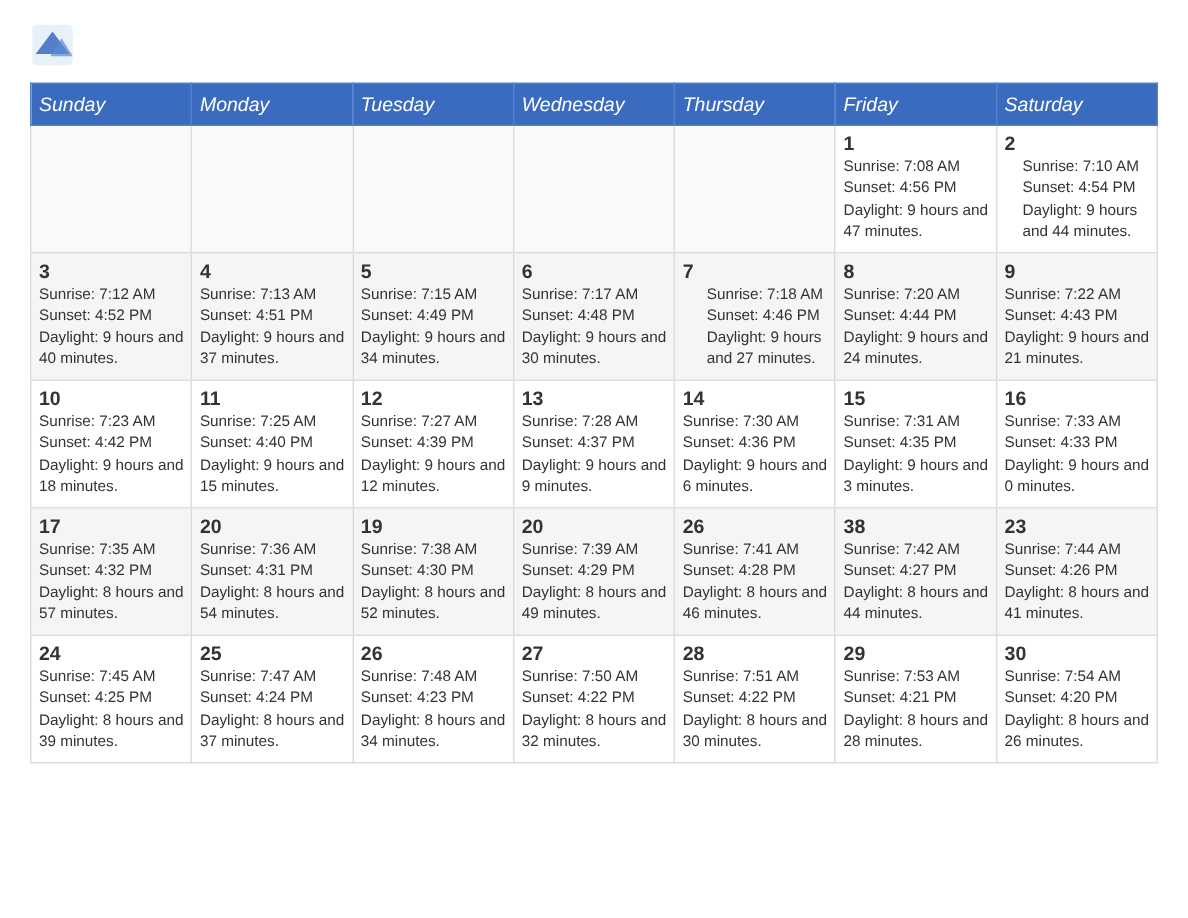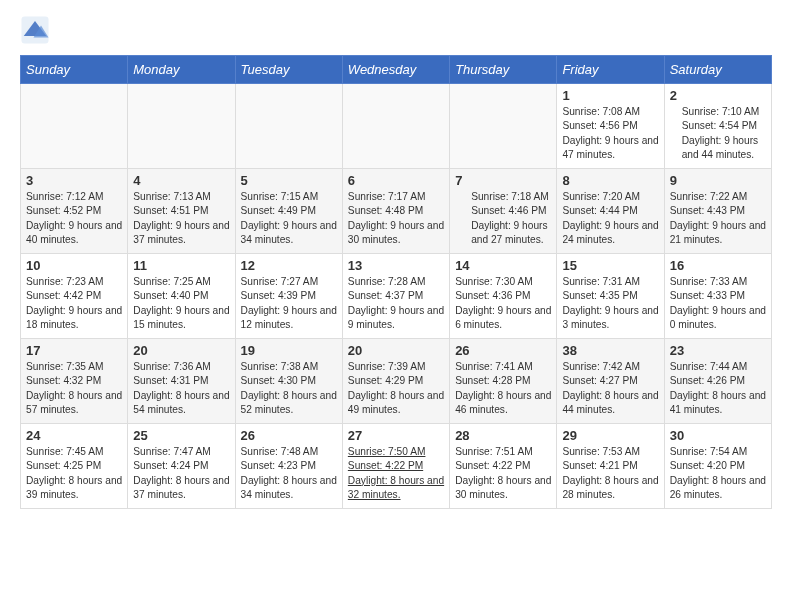--- a/index.html
+++ b/index.html
@@ -223,21 +223,21 @@
 Daylight: 8 hours and 37 minutes.</div>
           </td>
           <td>
             <span class="day-num">26</span>
             <div class="day-info" style="white-space: pre-line;">Sunrise: 7:48 AM
 Sunset: 4:23 PM
 Daylight: 8 hours and 34 minutes.</div>
           </td>
           <td>
             <span class="day-num">27</span>
-            <div class="day-info" style="white-space: pre-line; text-decoration: underline;">Sunrise: 7:50 AM
+            <div class="day-info" style="white-space: pre-line;">Sunrise: 7:50 AM
 Sunset: 4:22 PM
 Daylight: 8 hours and 32 minutes.</div>
           </td>
           <td>
             <span class="day-num">28</span>
             <div class="day-info" style="white-space: pre-line;">Sunrise: 7:51 AM
 Sunset: 4:22 PM
 Daylight: 8 hours and 30 minutes.</div>
           </td>
           <td>

